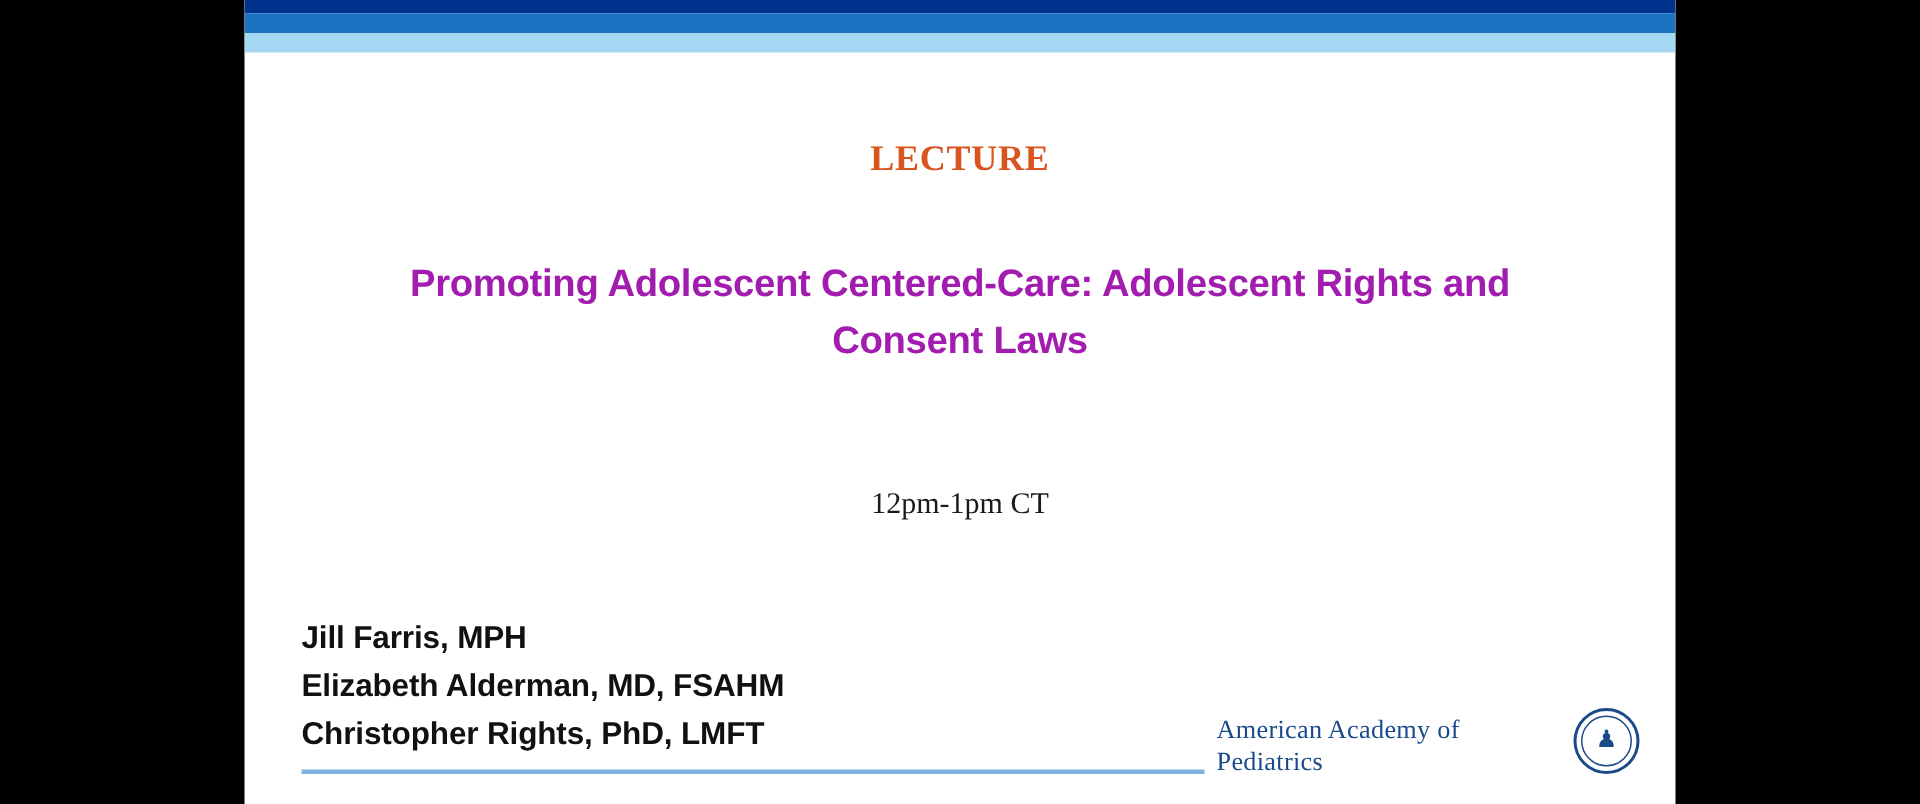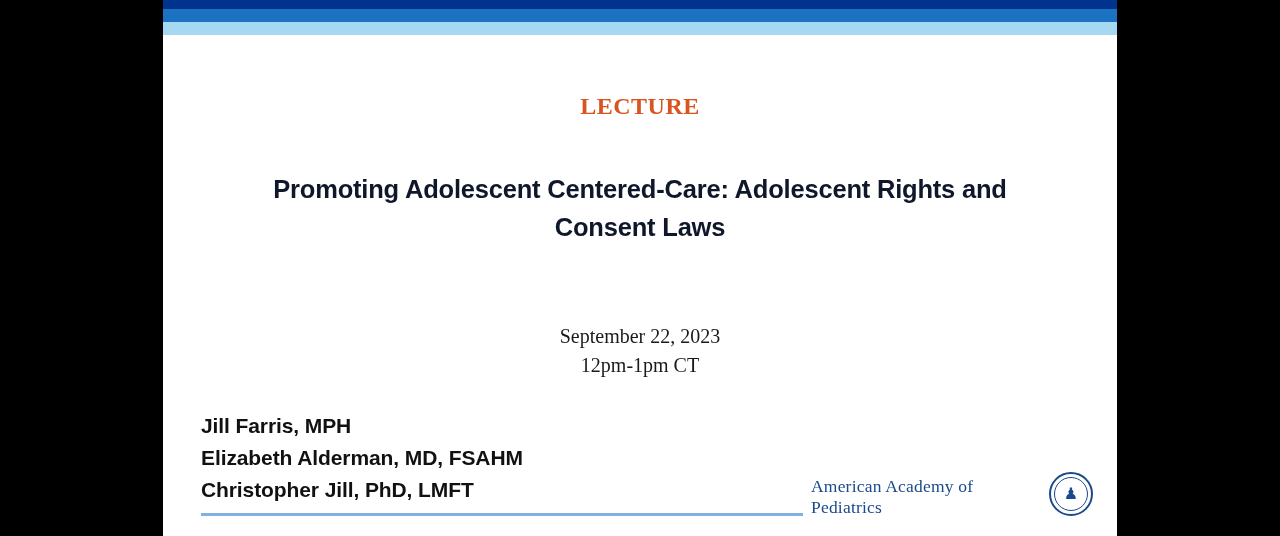--- a/index.html
+++ b/index.html
@@ -68,21 +68,21 @@
   }
   .lecture::first-letter {
     font-size: 34px;
   }
   .title {
     position: absolute;
     left: 70px;
     top: 170px;
     width: 814px;
     text-align: center;
-    color: #0f172a;
+    color: #a21caf;
     font-family: "Liberation Sans", sans-serif;
     font-weight: bold;
     font-size: 25.5px;
     line-height: 38px;
     letter-spacing: -0.2px;
   }
   .datetime {
     position: absolute;
     left: 0;
     top: 322px;
@@ -183,28 +183,27 @@
 
     <div class="bar-darkblue"></div>
     <div class="bar-midblue"></div>
     <div class="bar-lightblue"></div>
 
     <div class="lecture">Lecture</div>
 
     <div class="title">Promoting Adolescent Centered-Care: Adolescent Rights and Consent Laws</div>
 
     <div class="datetime">
-      <div>September 22, 2023</div>
       <div>12pm-1pm CT</div>
     </div>
 
     <div class="presenters">
       <div>Jill Farris, MPH</div>
       <div>Elizabeth Alderman, MD, FSAHM</div>
-      <div>Christopher Jill, PhD, LMFT</div>
+      <div>Christopher Rights, PhD, LMFT</div>
     </div>
 
     <div class="rule"></div>
 
     <div class="aap-logo">
       <div class="aap-name">American Academy of Pediatrics</div>
       <div class="aap-tag">DEDICATED TO THE HEALTH OF ALL CHILDREN®</div>
       <div class="aap-seal">
         <div class="seal-ring"></div>
         <div class="seal-inner"></div>

